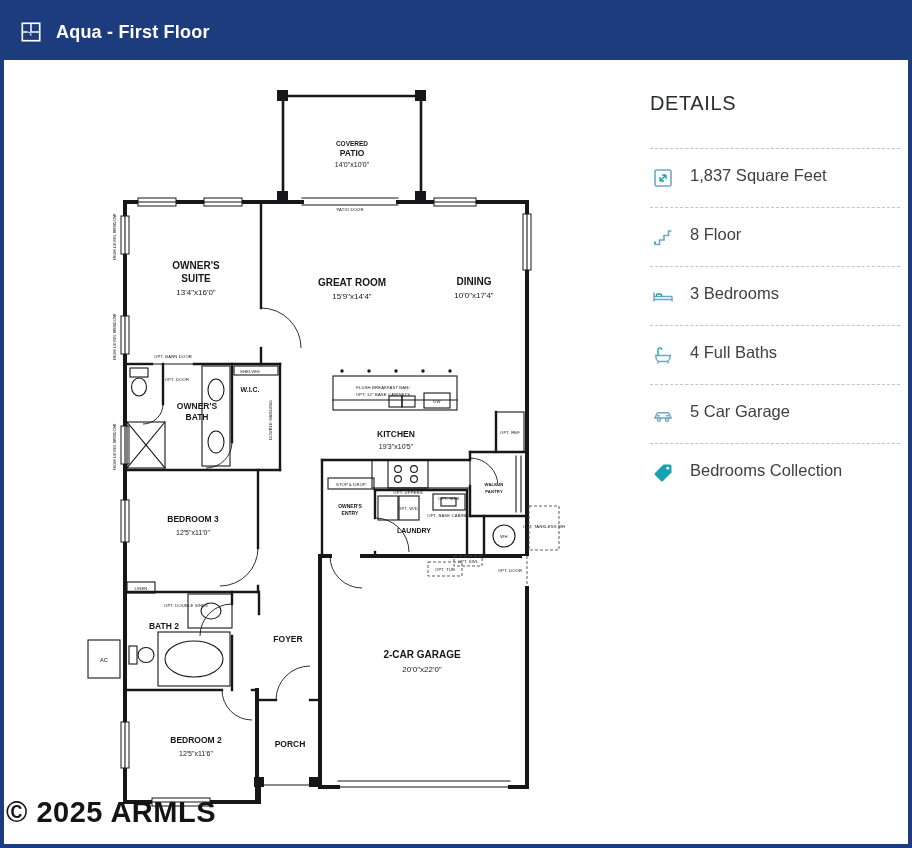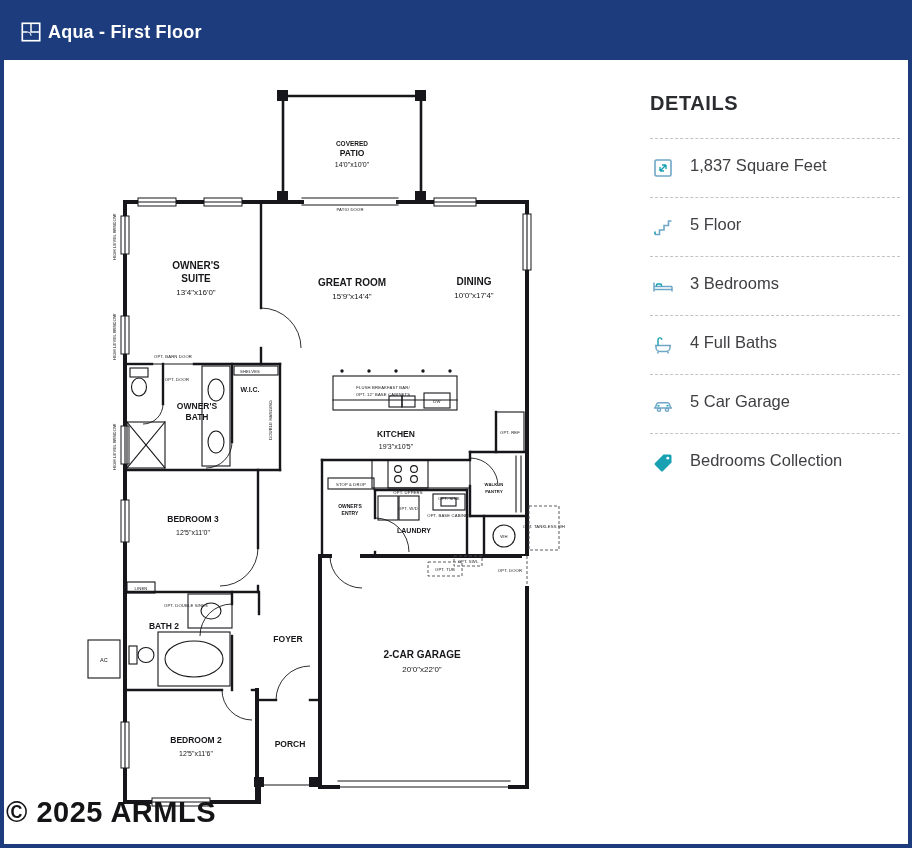--- a/index.html
+++ b/index.html
@@ -1,20 +1,20 @@
 <!DOCTYPE html>
 <html><head>
 <meta charset="utf-8">
 <style>
   html,body{margin:0;padding:0;background:#e8e8e8;}
   .page{position:relative;width:912px;height:848px;box-sizing:border-box;background:#fff;
         border:4px solid #1d3c7e;overflow:hidden;font-family:"Liberation Sans",sans-serif;}
   
   .titlebar{position:absolute;left:0;top:0;width:904px;height:56px;background:#1d3c7e;
-            display:flex;align-items:center;gap:6px;padding:0 0 0 16px;box-sizing:border-box;z-index:3;}
+            display:flex;align-items:center;gap:14px;padding:0 0 0 16px;box-sizing:border-box;z-index:3;}
   .titlebar .title{color:#ffffff;font-size:18px;font-weight:bold;margin:0;letter-spacing:.2px;}
   .tb-icon{display:flex;align-items:center;}
   
   .plan-svg{position:absolute;left:0;top:0;width:904px;height:840px;z-index:1;}
   .plan-svg text{font-family:"Liberation Sans",sans-serif;fill:#17171b;}
   .t-name{font-size:10px;font-weight:bold;text-anchor:middle;}
   .t-name-m{font-size:8.5px;font-weight:bold;text-anchor:middle;}
   .t-name-s{font-size:7px;font-weight:bold;text-anchor:middle;}
   .t-name-xs{font-size:5px;font-weight:bold;text-anchor:middle;}
   .t-cov{font-size:6.5px;font-weight:bold;text-anchor:middle;}
@@ -25,21 +25,21 @@
   .wm{stroke:#17171b;stroke-width:2.6;stroke-linecap:square;fill:none;}
   .wi{stroke:#17171b;stroke-width:2.4;stroke-linecap:square;fill:none;}
   .wt{stroke:#17171b;stroke-width:1.1;stroke-linecap:square;fill:none;}
   .fix{stroke:#17171b;stroke-width:1.1;fill:none;}
   .door{stroke:#17171b;stroke-width:0.9;fill:none;}
   .win{fill:#ffffff;stroke:#17171b;stroke-width:1;}
   .post{fill:#17171b;}
   .dash{stroke:#4a4a4f;stroke-width:0.9;stroke-dasharray:3 2;fill:none;}
   
   .details{position:absolute;left:646px;top:86px;width:250px;z-index:2;}
-  .details h2{font-size:20px;line-height:26px;letter-spacing:.6px;color:#2b2c30;margin:0 0 22px 0;font-weight:bold;}
+  .details h2{font-size:20px;line-height:26px;letter-spacing:.6px;color:#2b2c30;margin:0 0 32px 0;font-weight:normal;}
   .details ul{list-style:none;margin:0;padding:0;}
   .details li{display:flex;align-items:flex-start;gap:14px;padding:17px 0;border-top:1px dashed #c3c3c6;}
   .d-icon{width:26px;height:24px;display:flex;align-items:center;justify-content:center;flex:0 0 26px;}
   .d-label{font-size:16.5px;color:#404044;}
   
   .watermark{position:absolute;left:2px;top:792px;font-size:29px;font-weight:bold;color:#141417;
              letter-spacing:.5px;z-index:4;}
 </style>
 </head>
 <body>
@@ -309,21 +309,21 @@
         </span>
         <span class="d-label">1,837 Square Feet</span>
       </li>
       <li>
         <span class="d-icon">
           <svg width="24" height="24" viewBox="0 0 24 24">
             <path d="M4 19.5 h4.5 v-4.5 h4.5 v-4.5 h4.5 v-4.5 h3" fill="none" stroke="#6fa6c8" stroke-width="1.6"></path>
             <path d="M4 19.5 v-3" fill="none" stroke="#17a1b3" stroke-width="1.6"></path>
           </svg>
         </span>
-        <span class="d-label">5 Floor</span>
+        <span class="d-label">8 Floor</span>
       </li>
       <li>
         <span class="d-icon">
           <svg width="24" height="24" viewBox="0 0 24 24">
             <path d="M3 17.5 V8.5 M3 12.5 H21 M21 12.5 V17.5 M3 15.5 H21" fill="none" stroke="#6fa6c8" stroke-width="1.5"></path>
             <path d="M5.5 12.5 V11 a1 1 0 0 1 1 -1 h3 a1 1 0 0 1 1 1 v1.5" fill="none" stroke="#17a1b3" stroke-width="1.4"></path>
           </svg>
         </span>
         <span class="d-label">3 Bedrooms</span>
       </li>

